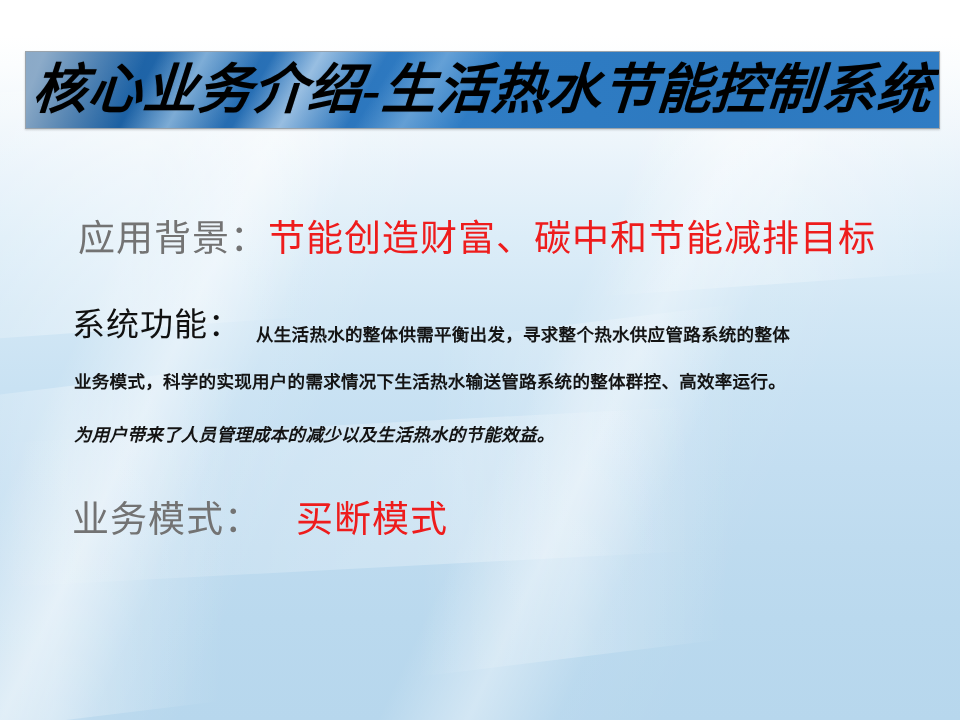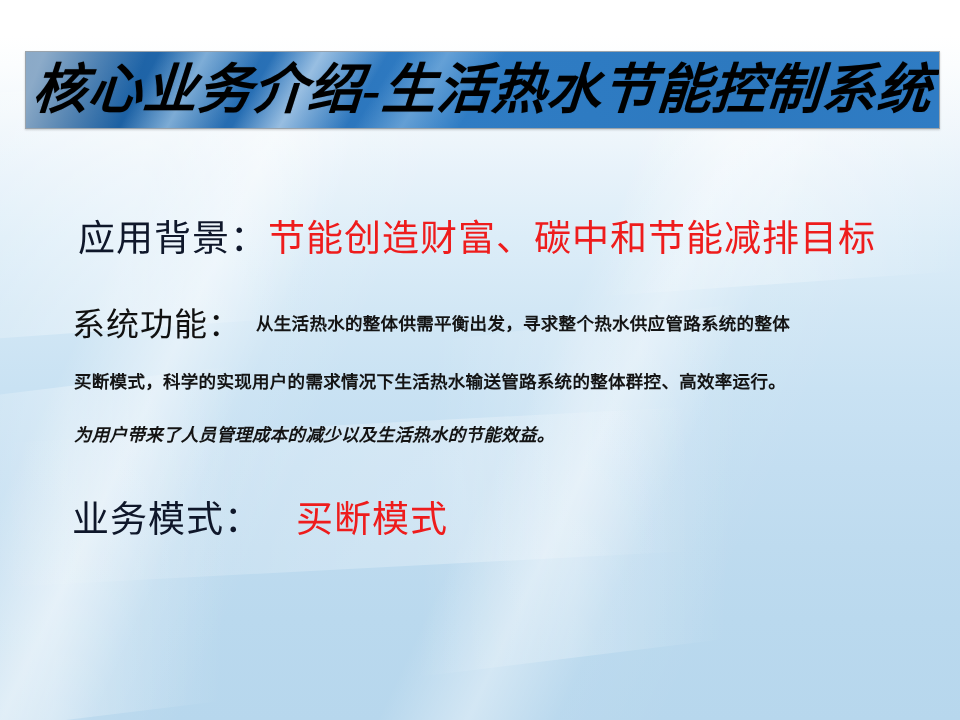--- a/index.html
+++ b/index.html
@@ -173,21 +173,21 @@
   }
 
   .row {
     position: absolute;
     white-space: nowrap;
   }
 
   .label-lg {
     font-family: Liberation Sans, sans-serif;
     font-size: 37px;
-    color: #0f172a;
+    color: #737373;
     letter-spacing: 1px;
   }
   .value-red-lg {
     font-family: "Liberation Serif", "DejaVu Serif", serif;
     font-size: 37px;
     color: #ee1c1c;
     letter-spacing: 1px;
   }
   .label-md {
     font-family: "Liberation Serif", "DejaVu Serif", serif;
@@ -198,21 +198,21 @@
   .body-text {
     font-family: "Liberation Sans", "DejaVu Sans", sans-serif;
     font-size: 17.5px;
     font-weight: bold;
     color: #141414;
     letter-spacing: 0.3px;
   }
 
   
   #row-background   { left: 78px;  top: 208px; }
-  #row-function     { left: 72px;  top: 298px; display: flex; align-items: center; }
+  #row-function     { left: 72px;  top: 298px; display: flex; align-items: flex-end; }
   #row-function .body-text { margin-left: 14px; }
   #row-body-line2   { left: 74px;  top: 368px; }
   #row-body-line3   { left: 74px;  top: 421px; font-style: italic; }
   #row-mode         { left: 72px;  top: 489px; }
   #row-mode .value-red-lg { margin-left: 34px; }
 
   
   .footer-slogan {
     position: absolute;
     right: 20px;
@@ -247,21 +247,21 @@
     <div class="row" id="row-background">
       <span class="label-lg">应用背景：</span><span class="value-red-lg">节能创造财富、碳中和节能减排目标</span>
     </div>
 
     <div class="row" id="row-function">
       <span class="label-md">系统功能：</span>
       <span class="body-text">从生活热水的整体供需平衡出发，寻求整个热水供应管路系统的整体</span>
     </div>
 
     <div class="row" id="row-body-line2">
-      <span class="body-text">买断模式，科学的实现用户的需求情况下生活热水输送管路系统的整体群控、高效率运行。</span>
+      <span class="body-text">业务模式，科学的实现用户的需求情况下生活热水输送管路系统的整体群控、高效率运行。</span>
     </div>
 
     <div class="row" id="row-body-line3">
       <span class="body-text">为用户带来了人员管理成本的减少以及生活热水的节能效益。</span>
     </div>
 
     <div class="row" id="row-mode">
       <span class="label-lg">业务模式：</span><span class="value-red-lg">买断模式</span>
     </div>
 

